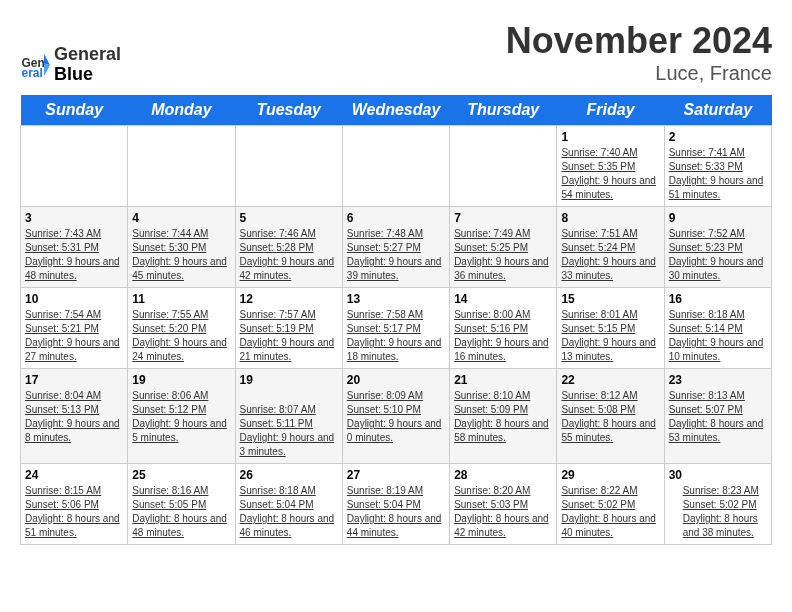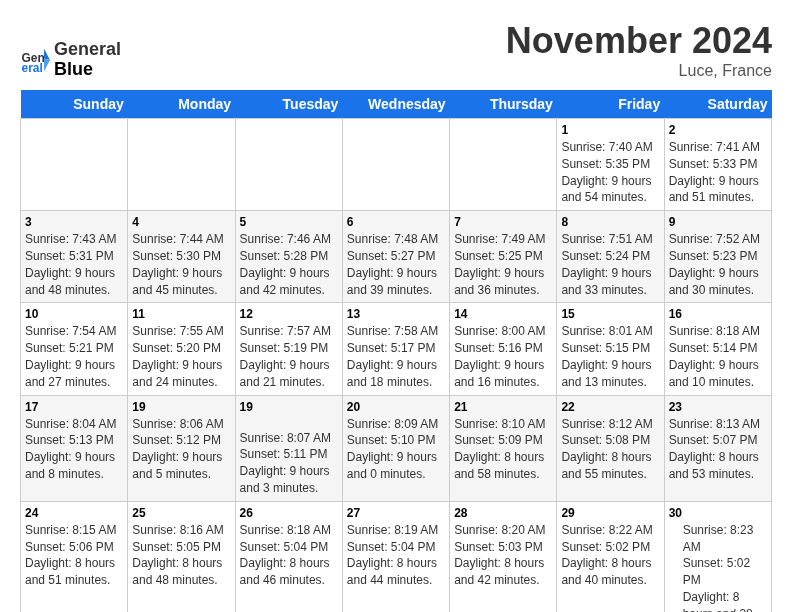--- a/index.html
+++ b/index.html
@@ -27,56 +27,58 @@
     }
     .title-block {
       text-align: right;
     }
     .month-title {
       font-size: 36px;
       font-weight: bold;
       color: #333;
     }
     .location {
-      font-size: 16px;
+      font-size: 20px;
       color: #555;
     }
     table {
       width: 100%;
       border-collapse: collapse;
       font-size: 11px;
     }
     thead th {
       background-color: #1a73e8;
       color: #fff;
       padding: 6px 4px;
-      text-align: right;
+      text-align: center;
       font-weight: bold;
-      font-size: 14px;
+      font-size: 16px;
+      font-style: italic;
     }
     td {
       border: 1px solid #ccc;
       vertical-align: top;
       padding: 4px;
       width: calc(100% / 7);
       min-height: 80px;
       background: #fff;
     }
     tr:nth-child(even) td {
       background-color: #f5f5f5;
     }
     .day-num {
       font-weight: bold;
       font-size: 12px;
       margin-bottom: 2px;
     }
     .day-info {
-      font-size: 12px;
+      font-size: 10px;
       line-height: 1.4;
       color: #333;
+      text-decoration: underline;
     }
     .empty-cell {
       background: #fff;
     }
     tr:nth-child(even) .empty-cell {
       background: #f5f5f5;
     }
   </style>
 </head>
 <body>

